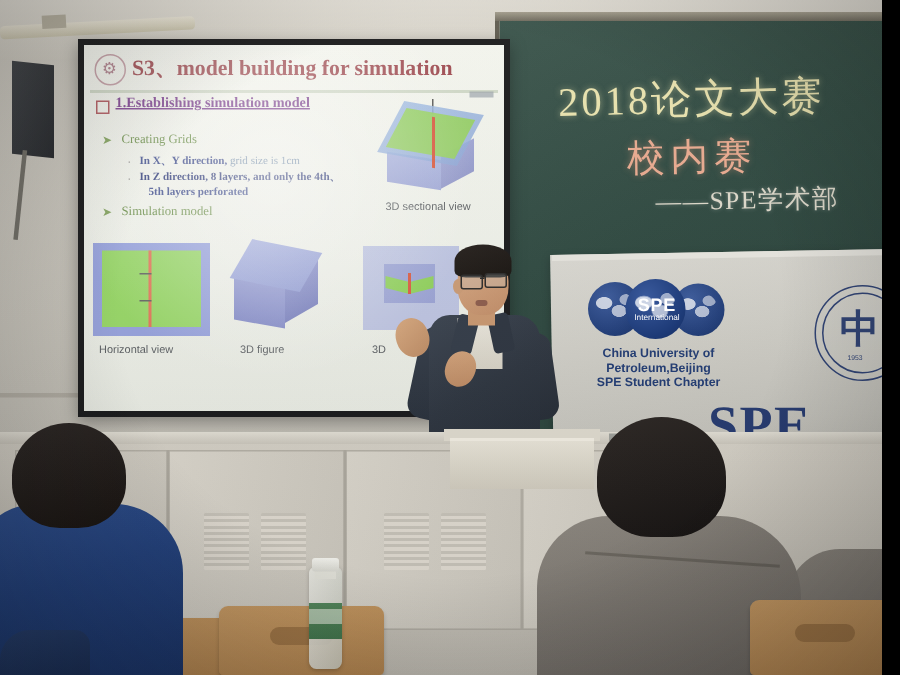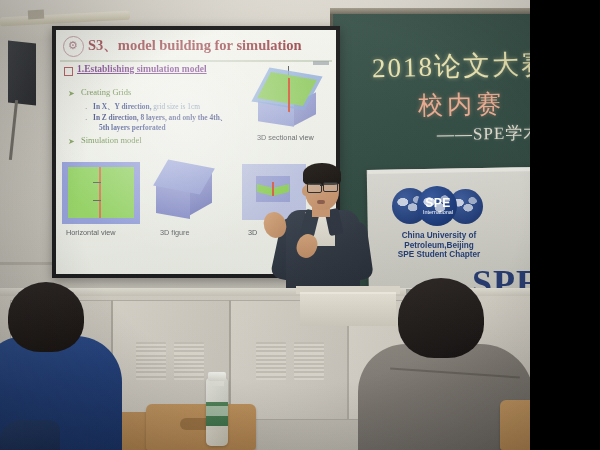--- a/index.html
+++ b/index.html
@@ -1,17 +1,17 @@
 <!DOCTYPE html>
 <html><head>
 <meta charset="utf-8">
 <style>
   html,body{margin:0;padding:0;background:#000;}
   #scene{
-    position:relative;width:530px;height:450px;overflow:hidden;
+    position:relative;width:588px;height:450px;overflow:hidden;
     font-family:"Liberation Sans",sans-serif;
     background:#c9c6bd;
   }
   .abs{position:absolute;}
 
   
   #wall{left:0;top:0;width:600px;height:450px;
     background:linear-gradient(160deg,#cfccc4 0%,#c4c1b8 40%,#b8b5ac 100%);}
   #wall-upper{left:0;top:0;width:600px;height:40px;
     background:linear-gradient(180deg,#e3e0d8,#cdcac1);}

